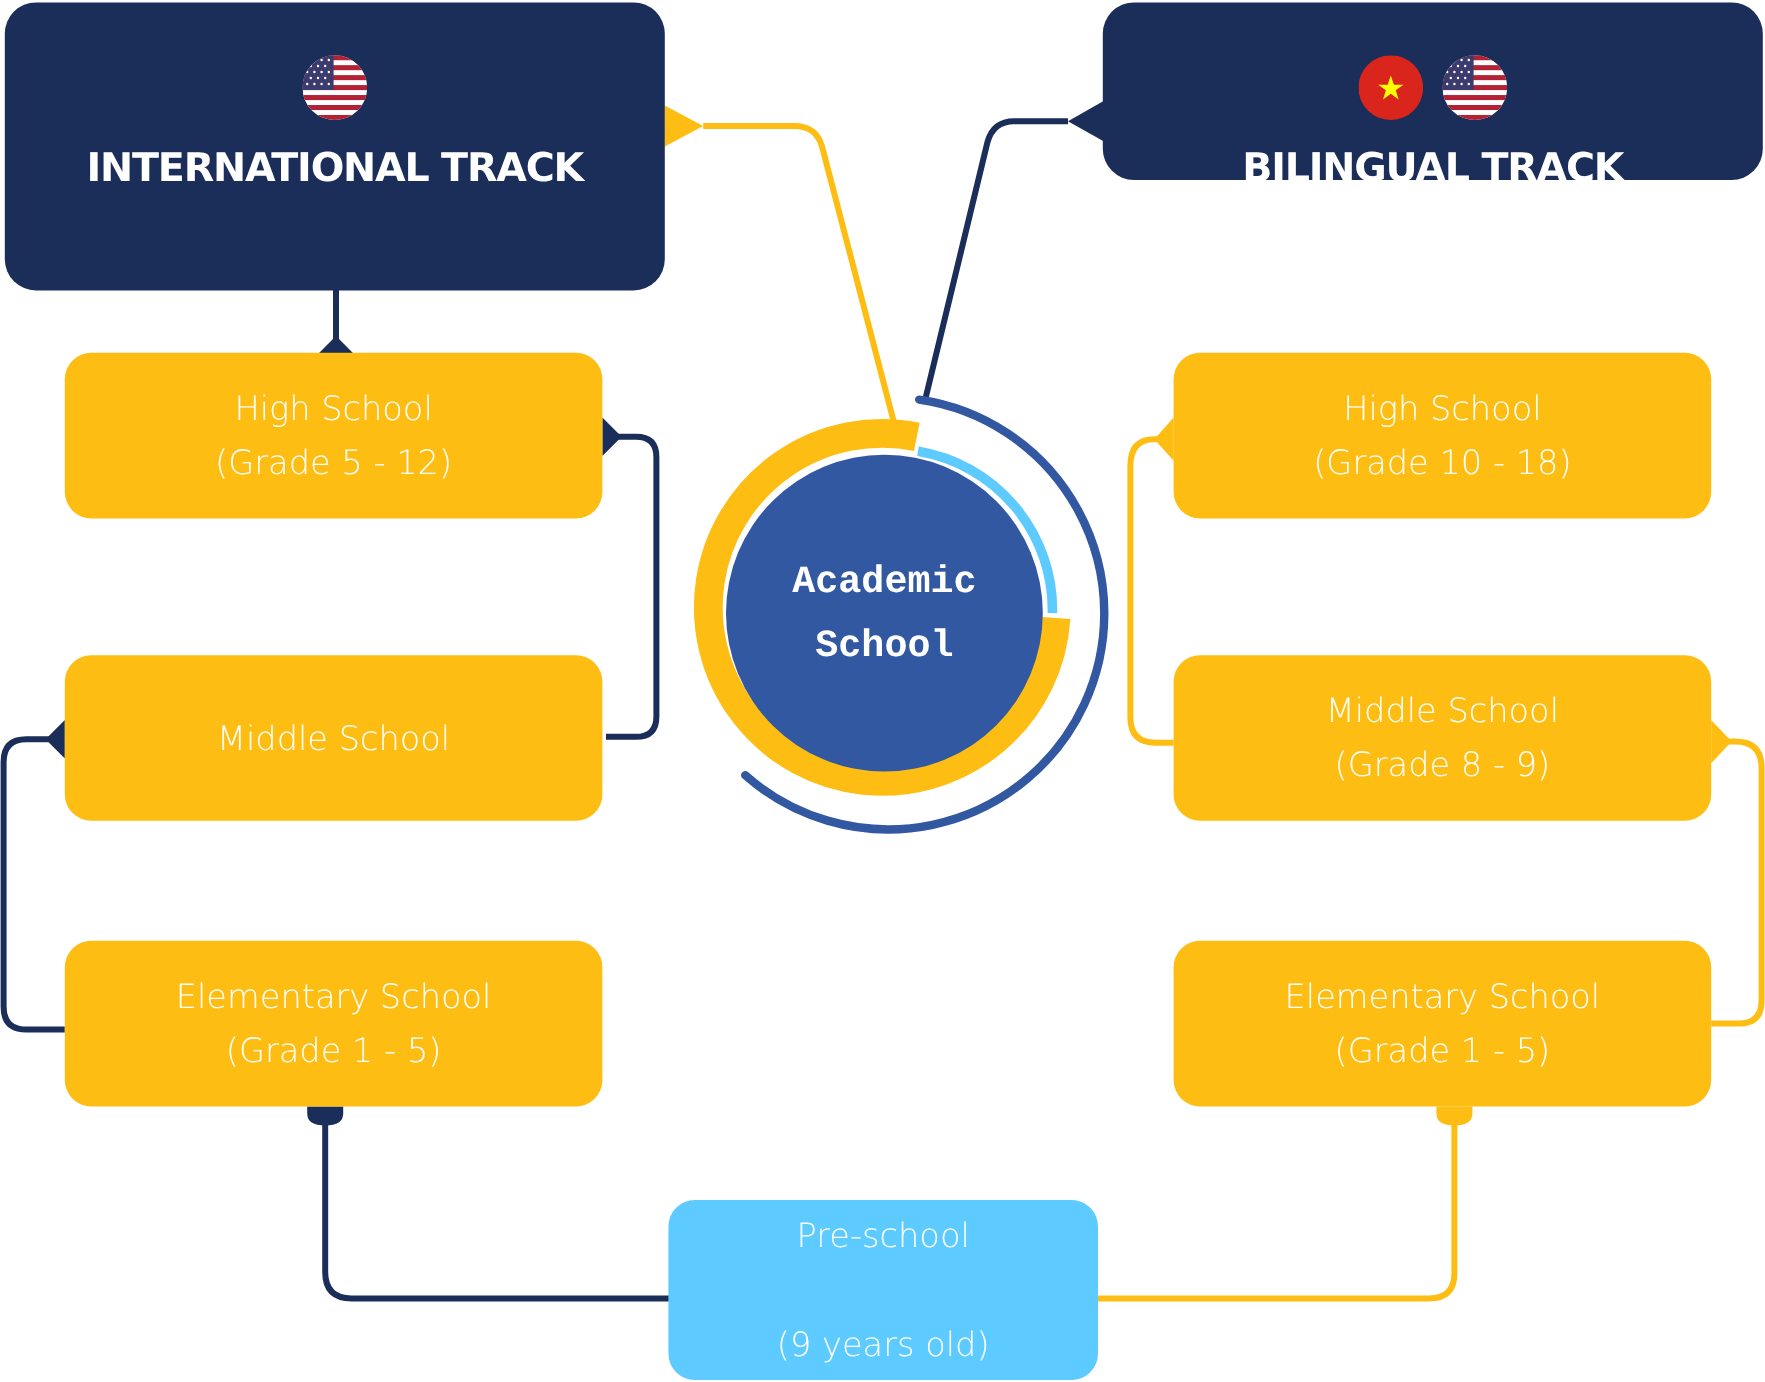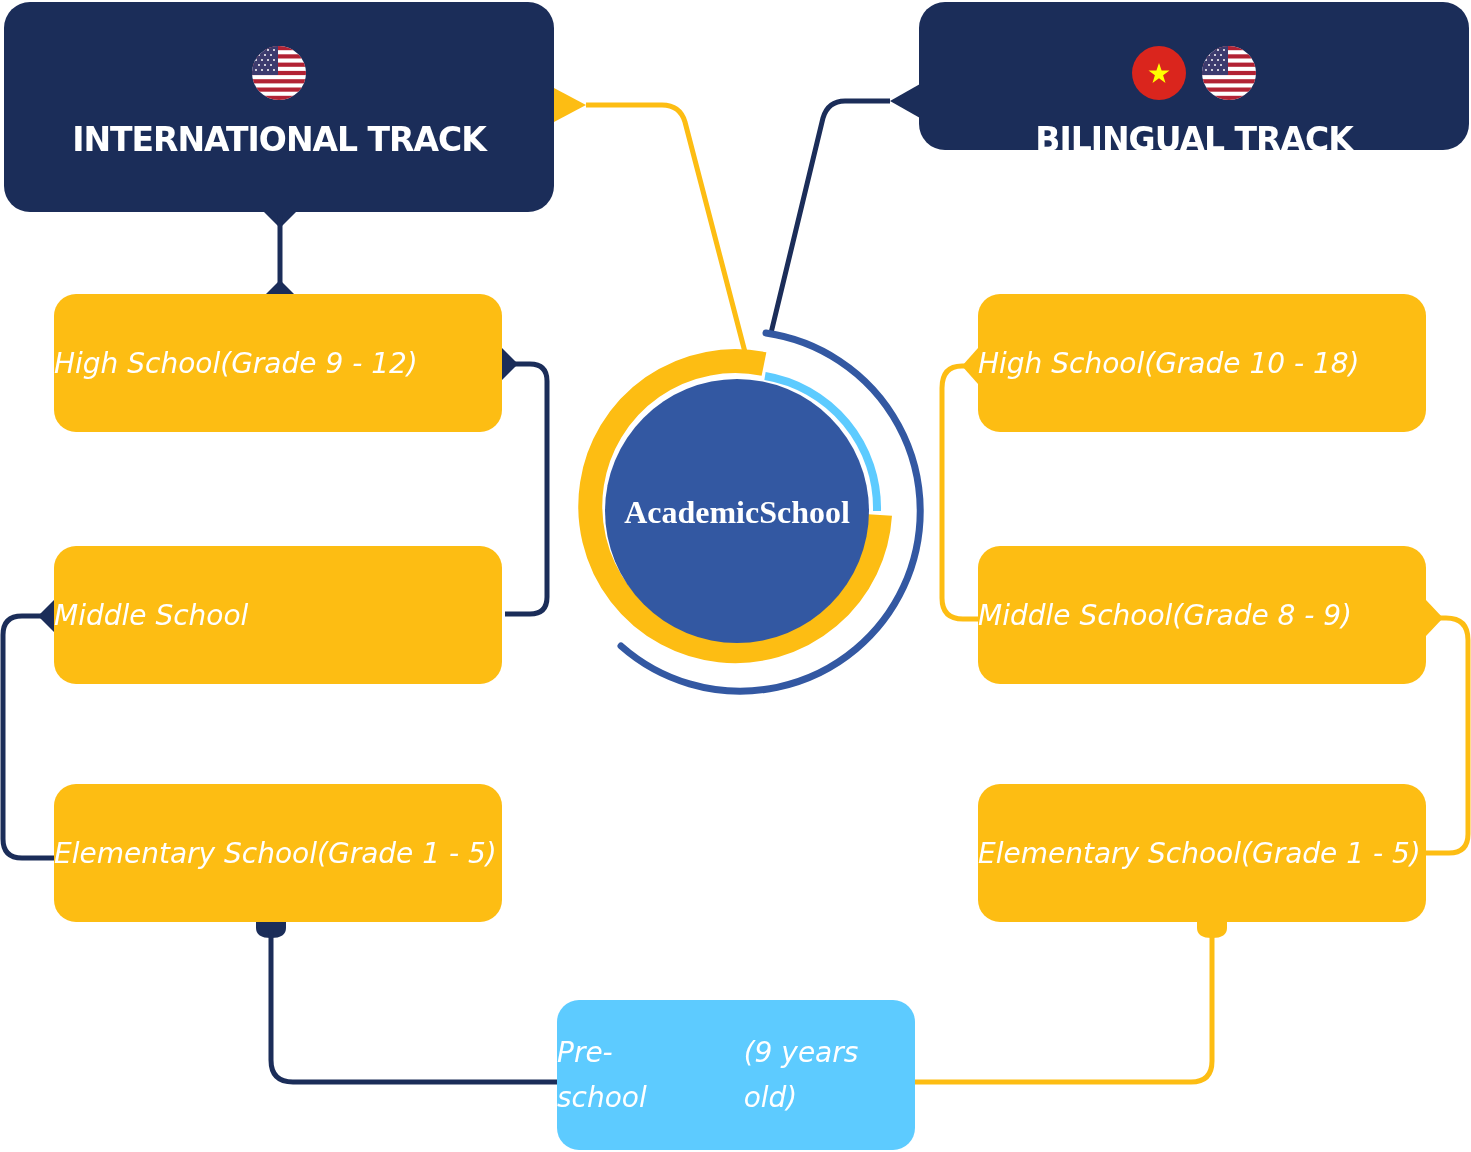--- a/index.html
+++ b/index.html
@@ -10,28 +10,28 @@
       color: #ffffff; text-align: center;
     }
     .track-box .flags { position: absolute; left: 0; right: 0; top: 44px; display: flex; justify-content: center; gap: 16px; }
     .flag { width: 54px; height: 54px; border-radius: 50%; overflow: hidden; position: relative; }
     .track-title {
       position: absolute; left: 0; right: 0; top: 118px;
       font-family: "DejaVu Sans", sans-serif; font-weight: bold; font-size: 33px; letter-spacing: -1px;
     }
     .stage-box {
       position: absolute; width: 448px; height: 138px; background: #fdbd13; border-radius: 22px;
-      color: #ffffff; display: flex; align-items: center; 
-      font-family: "DejaVu Sans", sans-serif; font-size: 28px; line-height: 45px; font-weight: 300; font-style: italic;
+      color: #ffffff; display: flex; flex-direction: column; align-items: center; justify-content: center;
+      font-family: "DejaVu Sans", sans-serif; font-size: 28px; line-height: 45px; font-weight: 300;
     }
     .stage-box.pre { background: #5dcbff; width: 358px; height: 150px; }
     .center-label {
       position: absolute; left: 605px; top: 380px; width: 264px; height: 264px;
-      display: flex; flex-direction: row; align-items: center; justify-content: center;
-      color: #ffffff; font-family: Liberation Serif, serif; font-weight: bold; font-size: 32px; line-height: 54px;
+      display: flex; flex-direction: column; align-items: center; justify-content: center;
+      color: #ffffff; font-family: Liberation Mono, monospace; font-weight: bold; font-size: 32px; line-height: 54px;
     }
   </style>
 </head>
 <body>
 
 <svg id="connectors" viewBox="0 0 1471 1152" xmlns="http://www.w3.org/2000/svg">
 
   <polygon points="262,210 298,210 280,228" fill="#1b2d59"></polygon>
 
   <polygon points="554,88 554,122 586,105" fill="#fdbd13"></polygon>
@@ -60,21 +60,21 @@
 
   <path d="M 1197 922 L 1227 922 L 1227 928 Q 1227 938 1212 938 Q 1197 938 1197 928 Z" fill="#fdbd13"></path>
   <path d="M 915 1082 L 1191 1082 Q 1212 1082 1212 1061 L 1212 930" stroke="#fdbd13" stroke-width="5" fill="none"></path>
 
   <path d="M 766 333 A 180 180 0 1 1 621 646" stroke="#3358a2" stroke-width="7" stroke-linecap="round" fill="none"></path>
   <path d="M 764 364 A 145 145 0 1 0 880 515" stroke="#fdbd13" stroke-width="24" fill="none"></path>
   <path d="M 765 376 A 134 134 0 0 1 877 511" stroke="#5dcbff" stroke-width="8" fill="none"></path>
   <circle cx="737" cy="511" r="132" fill="#3358a2"></circle>
 </svg>
 
-<div class="track-box" style="left:4px; top:2px; width:550px; height:210px;">
+<div class="track-box" style="left:4px; top:2px; width:550px; height:240px;">
   <div class="flags">
     <div class="flag">
       <svg width="54" height="54" viewBox="0 0 54 54">
         <rect width="54" height="54" fill="#ffffff"></rect>
         <rect y="0" width="54" height="4.2" fill="#b22234"></rect>
         <rect y="8.3" width="54" height="4.2" fill="#b22234"></rect>
         <rect y="16.6" width="54" height="4.2" fill="#b22234"></rect>
         <rect y="24.9" width="54" height="4.2" fill="#b22234"></rect>
         <rect y="33.2" width="54" height="4.2" fill="#b22234"></rect>
         <rect y="41.5" width="54" height="4.2" fill="#b22234"></rect>
@@ -151,21 +151,21 @@
   <div class="track-title">BILINGUAL TRACK</div>
 </div>
 
 <div class="center-label">
   <span>Academic</span>
   <span>School</span>
 </div>
 
 <div class="stage-box" style="left:54px; top:294px;">
   <span>High School</span>
-  <span>(Grade 9 - 12)</span>
+  <span>(Grade 5 - 12)</span>
 </div>
 <div class="stage-box" style="left:54px; top:546px;">
   <span>Middle School</span>
 </div>
 <div class="stage-box" style="left:54px; top:784px;">
   <span>Elementary School</span>
   <span>(Grade 1 - 5)</span>
 </div>
 
 <div class="stage-box" style="left:978px; top:294px;">

